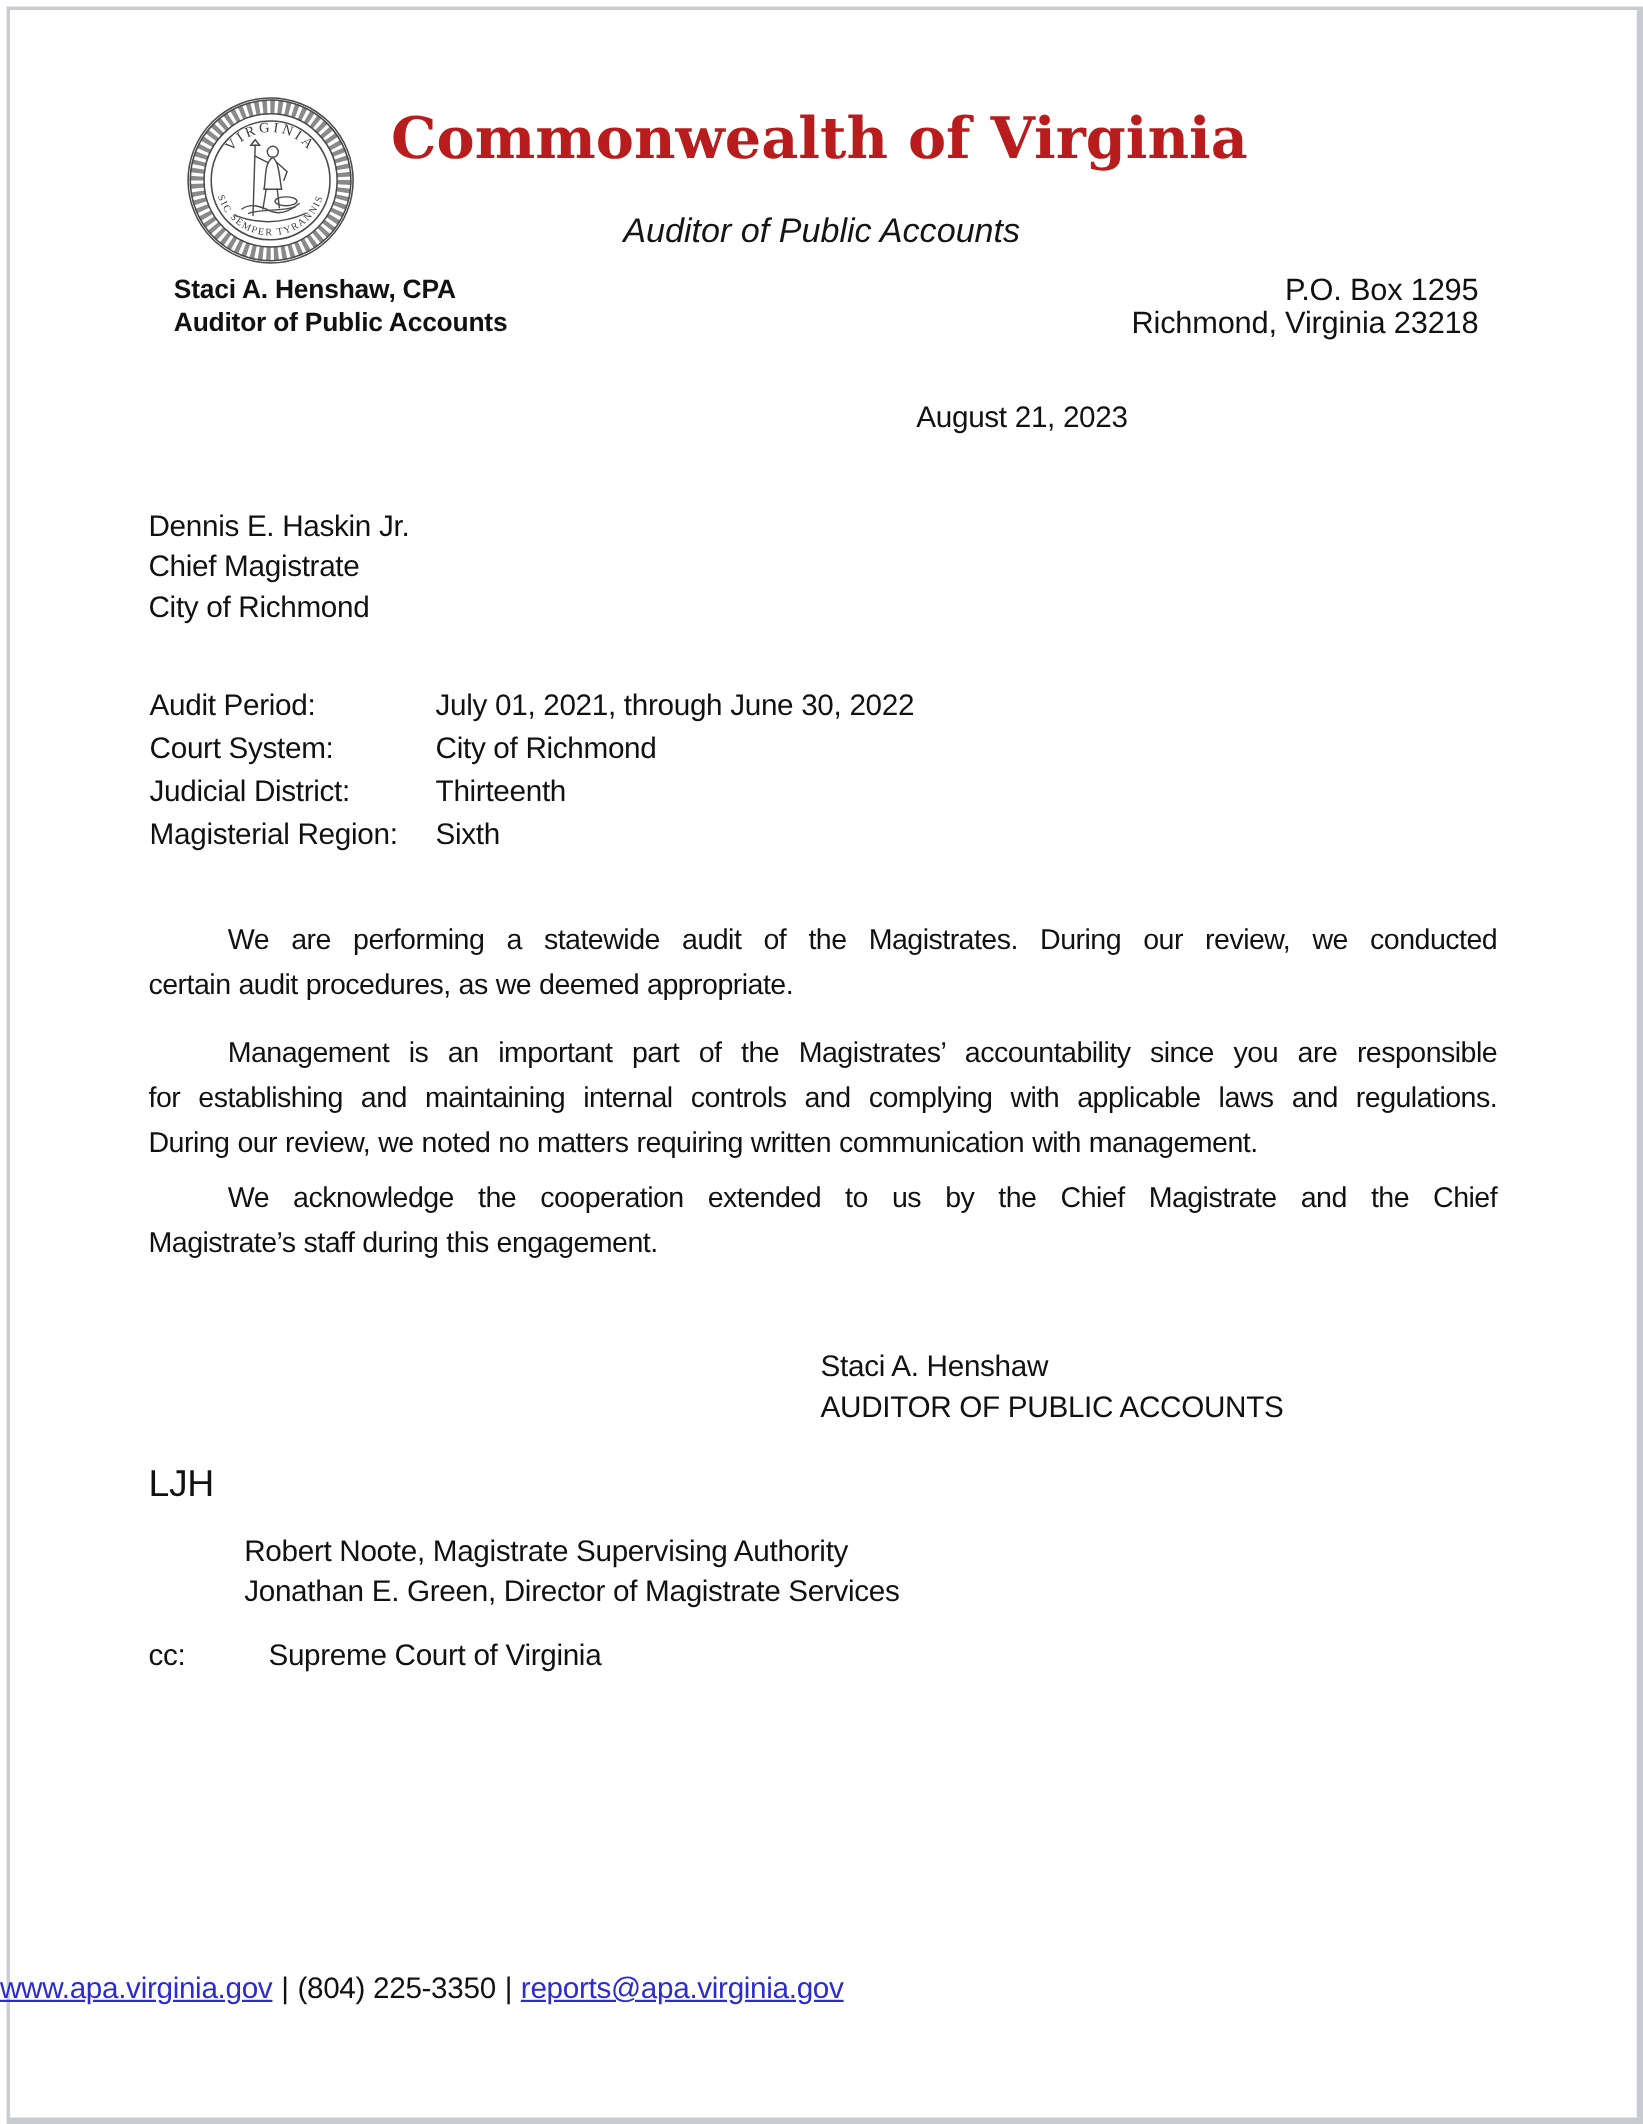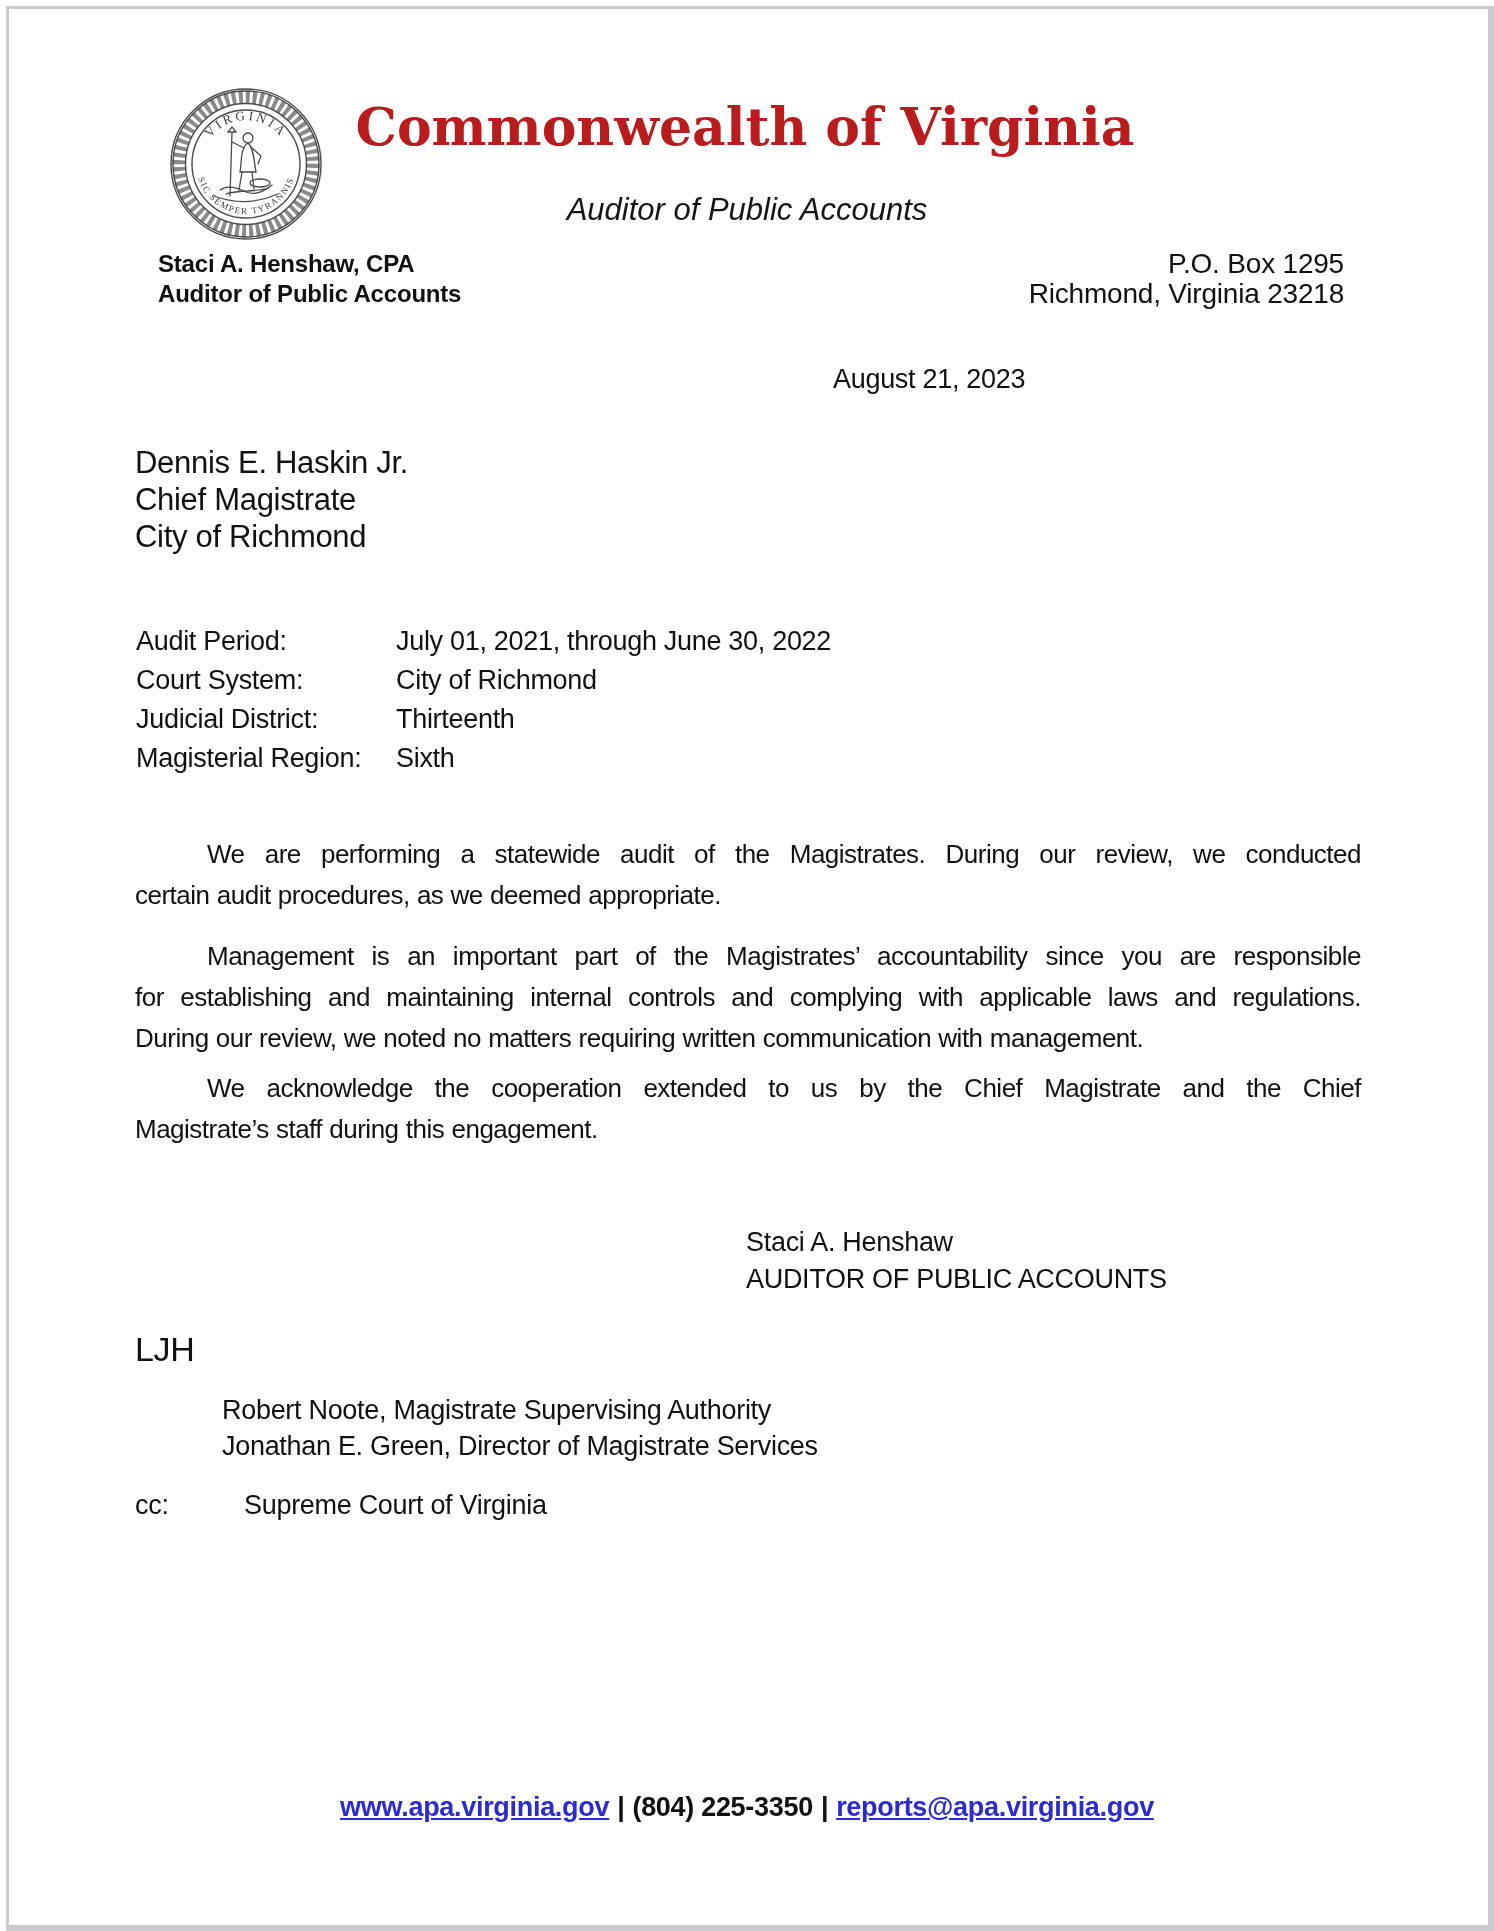--- a/index.html
+++ b/index.html
@@ -58,22 +58,22 @@
     letter-spacing: -0.2px;
   }
   .date-line {
     position: absolute;
     left: 833px; top: 364px;
     font-size: 27px;
     letter-spacing: -0.3px;
   }
   .recipient {
     position: absolute;
-    left: 135px; top: 444px;
-    font-size: 31px; line-height: 37px;
+    left: 135px; top: 460px;
+    font-size: 27px; line-height: 37px;
     letter-spacing: -0.3px;
   }
   .audit-table {
     position: absolute;
     left: 136px; top: 622px;
     display: grid;
     grid-template-columns: 260px auto;
     font-size: 27px; line-height: 39px;
     letter-spacing: -0.3px;
   }
@@ -107,25 +107,23 @@
     left: 135px; top: 1392px;
     font-size: 27px; line-height: 36px;
     letter-spacing: -0.3px;
   }
   .cc-row { display: flex; align-items: flex-end; }
   .cc-label { width: 87px; }
   .cc-entries .cc-indent { padding-left: 22px; margin-top: 23px; }
   .footer {
     position: absolute;
     left: 0; top: 1792px; width: 1494px;
-    text-align: center;
     font-size: 27px;
     letter-spacing: -0.3px;
     color: #111111;
-    font-weight: bold;
   }
   .footer a, .footer .link {
     color: #2b2bd0;
     text-decoration: underline;
     cursor: pointer;
   }
   .footer .sep { color: #111111; padding: 0 8px; text-decoration: none; }
   .seal-stroke { stroke: #4a4a4a; fill: none; stroke-width: 1.4; }
   .seal-text { fill: #3d3d3d; font-family: "Liberation Serif", serif; }
 </style>

